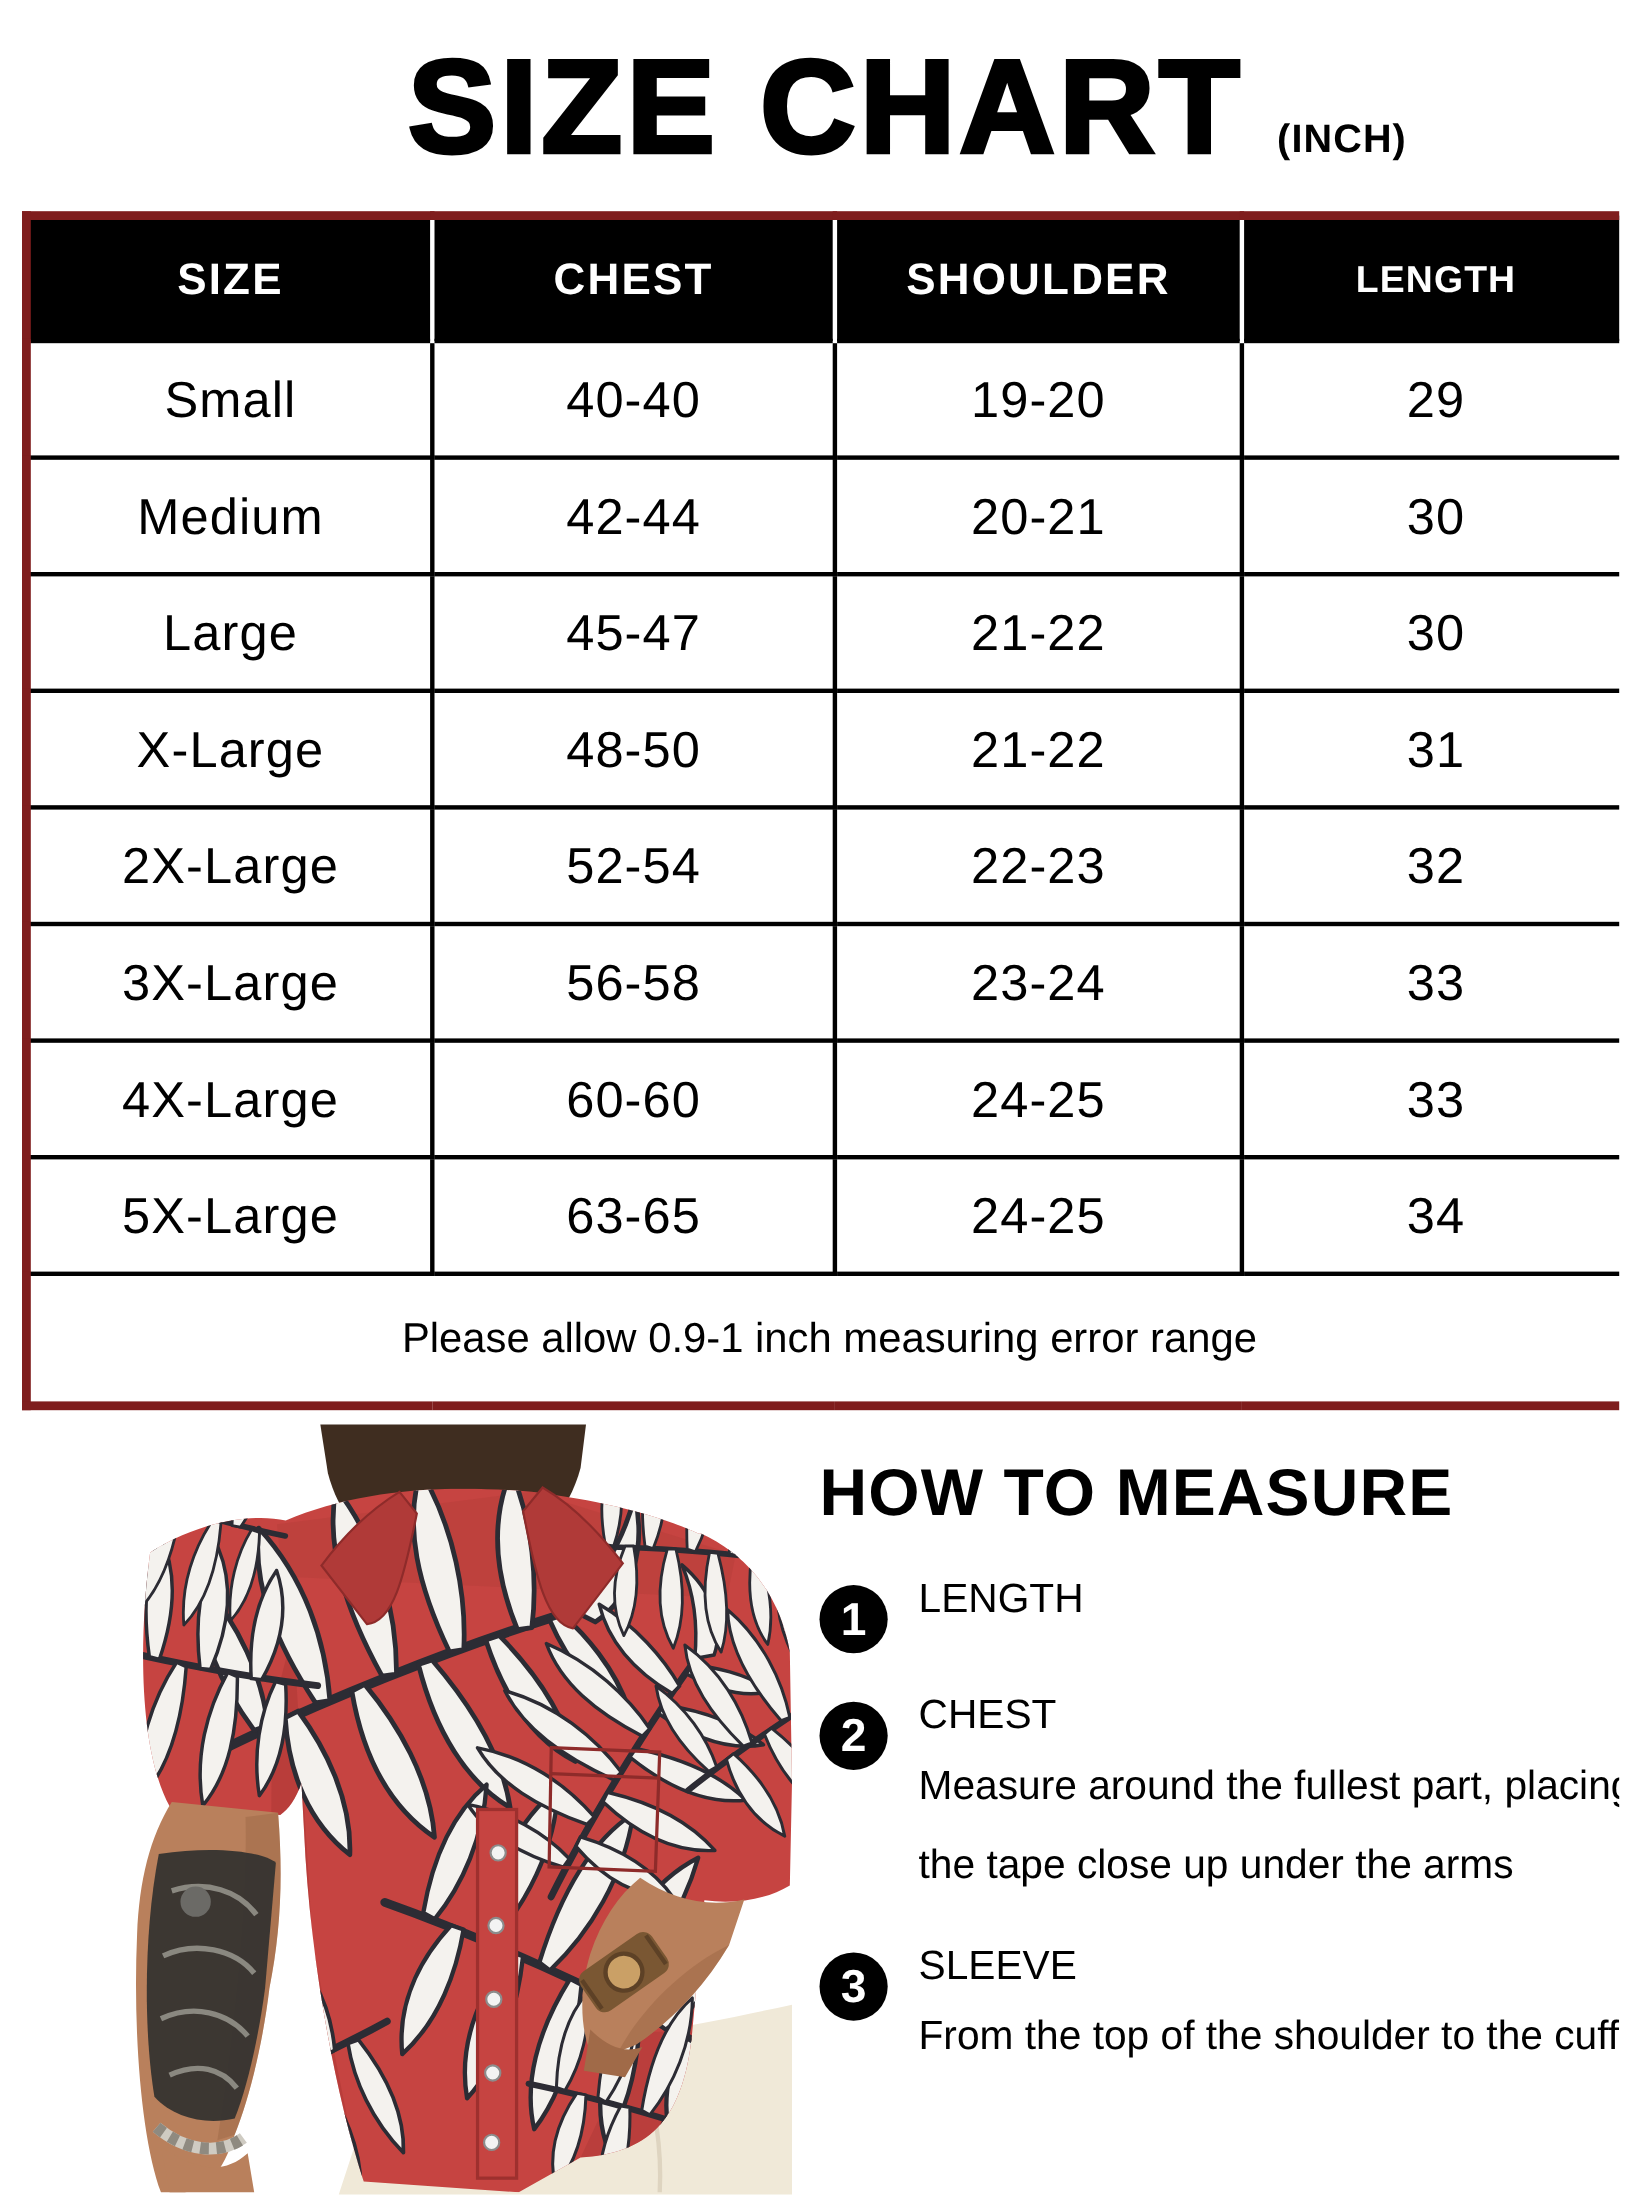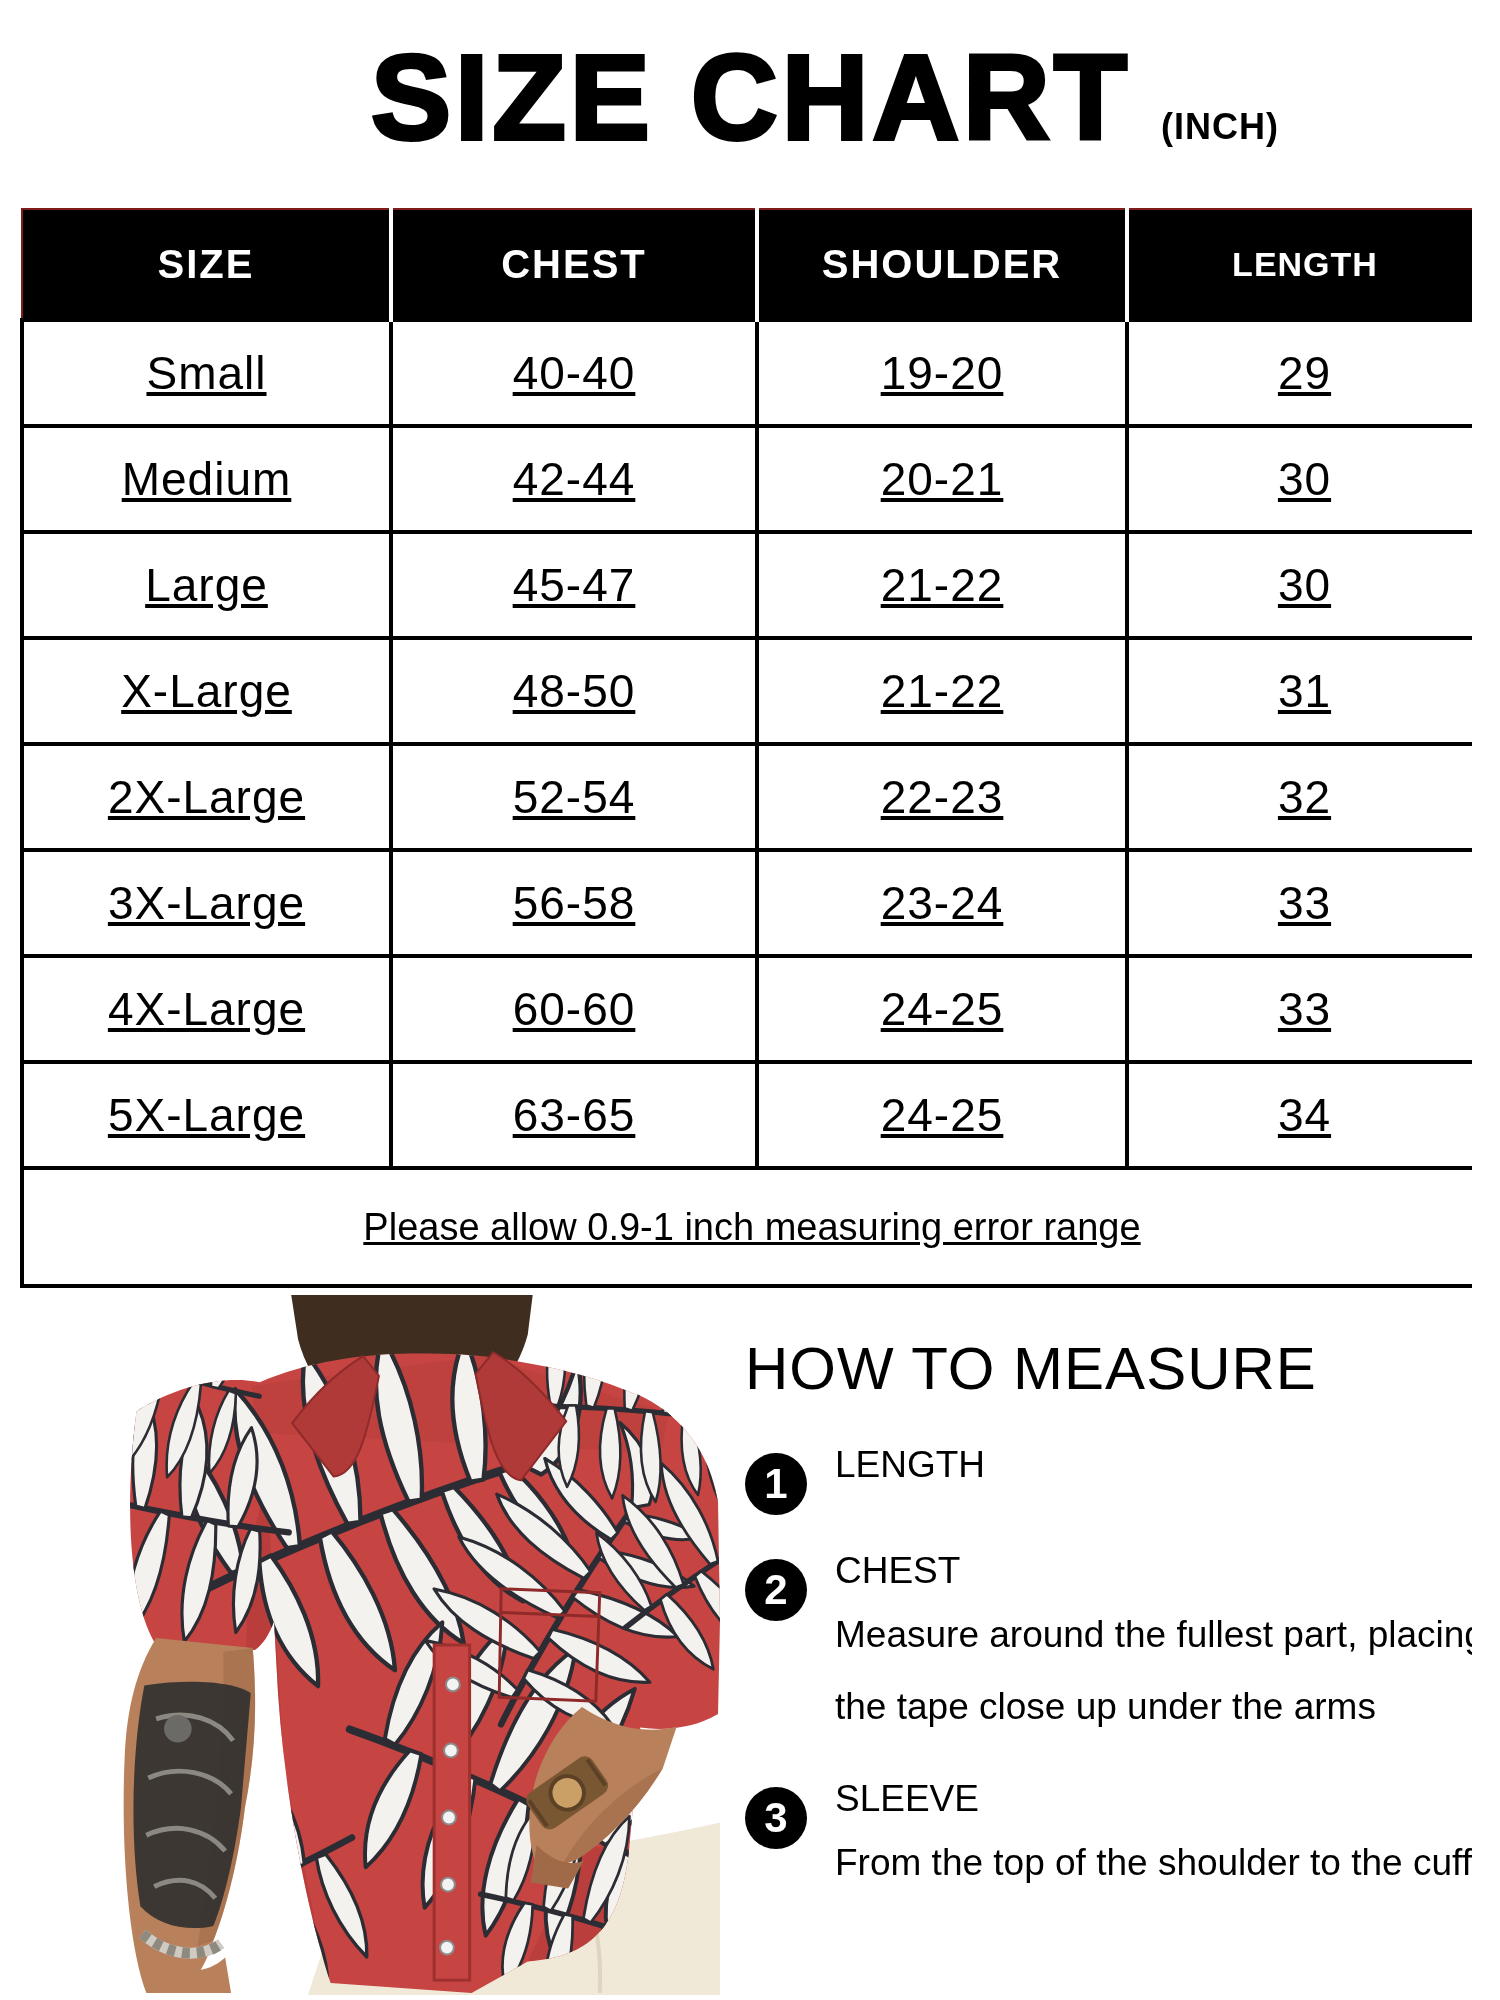--- a/index.html
+++ b/index.html
@@ -8,35 +8,35 @@
 
   
   .title-row{position:absolute;top:28px;left:0;width:1500px;height:140px;
              display:flex;justify-content:center;align-items:baseline;gap:30px;
              transform:translateX(75px);}
   .title-main{font-size:120px;font-weight:bold;letter-spacing:4px;
               -webkit-text-stroke:4px #000;white-space:nowrap;}
   .title-unit{font-size:36px;font-weight:bold;letter-spacing:1px;}
 
   
-  table.size-table{position:absolute;left:20px;top:208px;width:1460px;height:1072px;
-                   border-collapse:collapse;table-layout:fixed;border:2px solid #7f1d1d;text-decoration:underline;}
+  table.size-table{position:absolute;left:20px;top:192px;width:1460px;height:1072px;
+                   border-collapse:collapse;table-layout:fixed;border:8px solid #7f1d1d;}
   .size-table th{background:#000;color:#fff;font-weight:bold;font-size:40px;
                  letter-spacing:2px;height:106px;border-right:4px solid #fff;}
   .size-table th:last-child{border-right:none;font-size:34px;letter-spacing:1px;}
   .size-table td{border:4px solid #000;text-align:center;font-size:46px;
                  font-weight:normal;letter-spacing:1px;height:100px;}
   .size-table td.note-cell{font-size:38px;height:112px;letter-spacing:0;}
 
   
   .photo-box{position:absolute;left:30px;top:1290px;width:690px;height:710px;}
   .photo-box svg{display:block;width:100%;height:100%;}
 
   .measure-col{position:absolute;left:745px;top:1322px;width:740px;}
-  .measure-title{font-size:60px;font-weight:normal;letter-spacing:1px;margin:12px 0 36px 0;}
+  .measure-title{font-size:60px;font-weight:bold;letter-spacing:1px;margin:0 0 36px 0;}
   .step{display:flex;align-items:flex-start;gap:28px;margin-bottom:30px;}
   .step-badge{flex:0 0 62px;width:62px;height:62px;border-radius:50%;background:#000;
               color:#fff;font-size:42px;font-weight:bold;display:flex;
               align-items:center;justify-content:center;margin-top:14px;}
   .step-text{font-size:37px;line-height:72px;}
   .step-label{display:block;line-height:52px;margin-bottom:2px;}
 </style>
 </head>
 <body>
 

